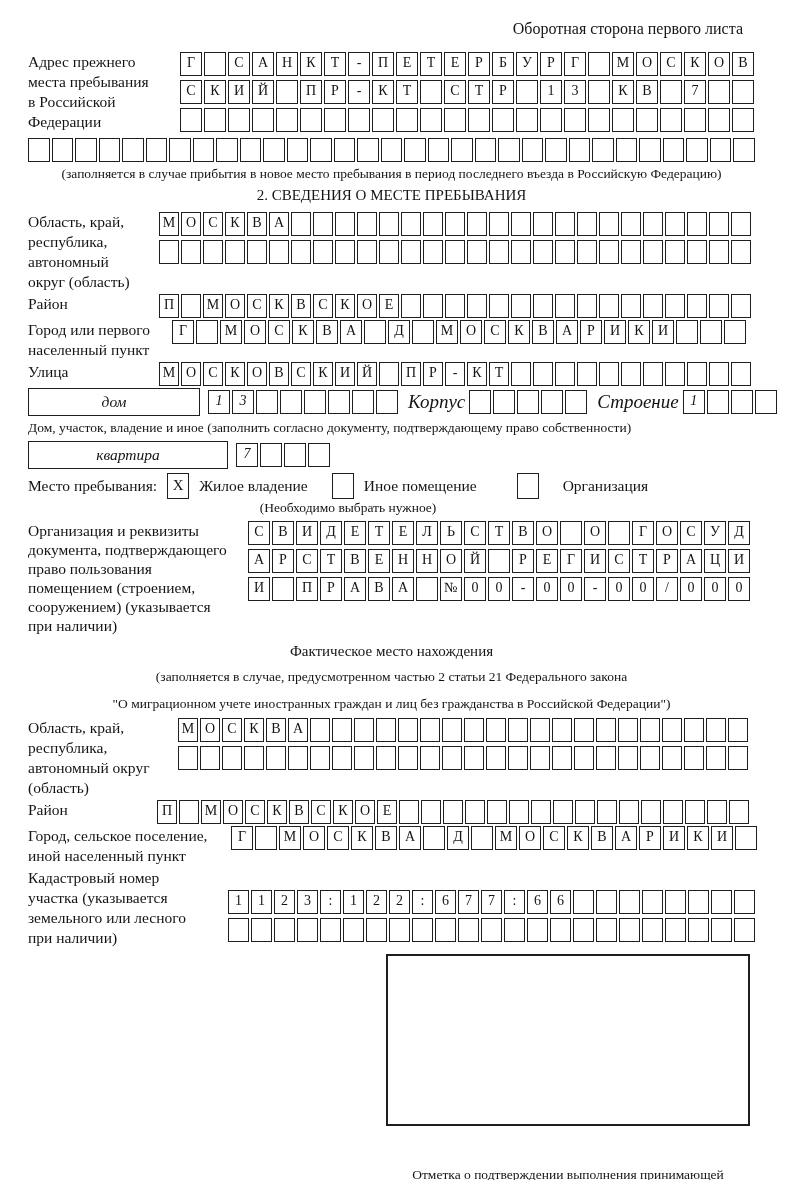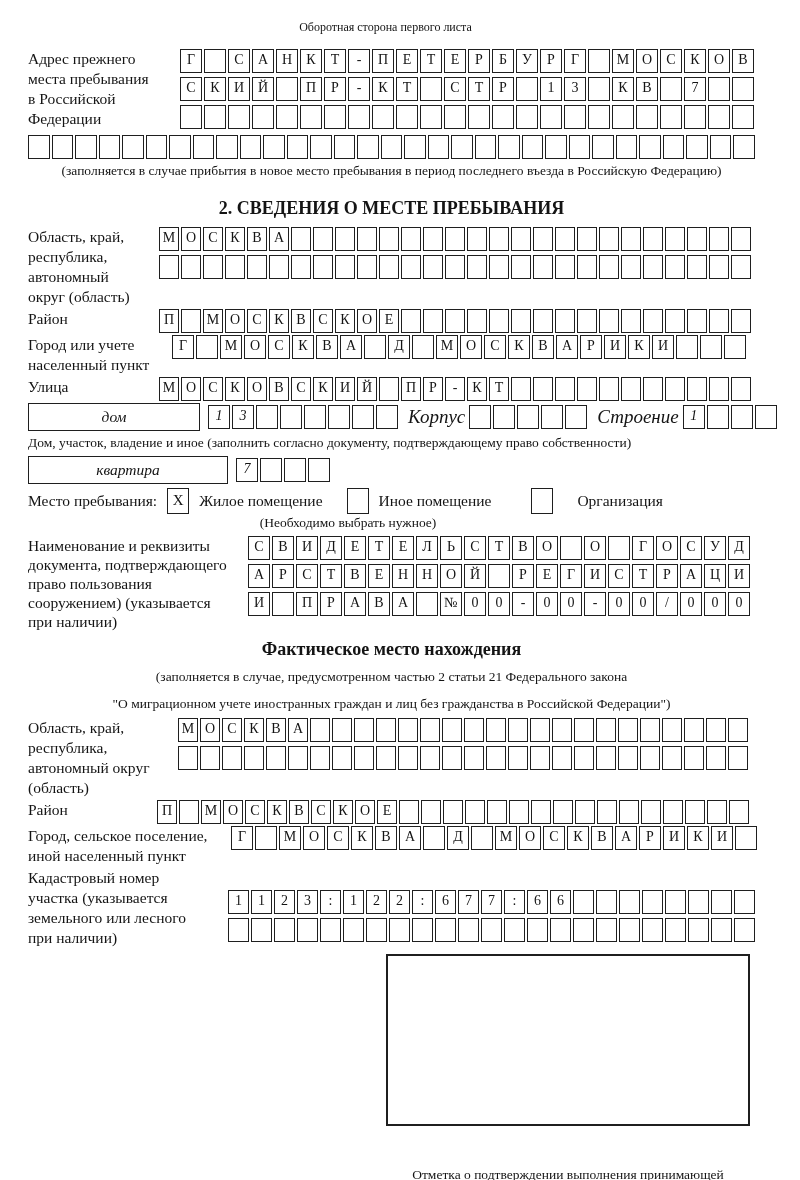--- a/index.html
+++ b/index.html
@@ -1,34 +1,34 @@
 <!DOCTYPE html>
 <html lang="ru"><head>
 <meta charset="utf-8">
 <style>
   html,body{margin:0;padding:0;background:#fff;}
   body{width:800px;height:1180px;overflow:hidden;color:#141414;
        font-family:"Liberation Serif","DejaVu Serif",serif;}
   .page{box-sizing:border-box;width:800px;padding:16px 45px 0 28px;}
-  .hdr-note{text-align:center;font-size:12px;margin:4px 12px 14px 0;}
+  .hdr-note{text-align:right;font-size:16px;margin:4px 12px 14px 0;}
   .field{display:flex;align-items:flex-start;margin-bottom:2px;}
   .flabel{font-size:15.5px;line-height:20px;flex-shrink:0;}
   .flabel span{display:block;}
   .rows .cells{margin-bottom:4px;}
   .rows.offset{margin-top:22px;}
   .cells{display:flex;}
   .cell{box-sizing:border-box;height:24px;border:1.5px solid #1f1f1f;margin-right:2px;
         font-size:14px;line-height:20px;text-align:center;flex-shrink:0;}
   .p24 .cell{width:22px;}
   .p235 .cell{width:21.5px;}
   .p23 .cell{width:21px;}
   .p22 .cell{width:20px;}
   .note{font-size:13.5px;line-height:16px;margin:1px 0 5px;}
   .center{text-align:center;}
-  .sec-title{font-weight:bold;text-align:center;font-size:18px;margin:19px 0 8px;}
+  .sec-title{font-weight:normal;text-align:center;font-size:15px;margin:5px 0 8px;}
   .hrow{display:flex;align-items:center;margin:2px 0 4px;font-style:italic;}
   .wbox{box-sizing:border-box;border:1.5px solid #1f1f1f;height:28px;display:flex;
         align-items:center;justify-content:center;font-size:15.5px;flex-shrink:0;}
   .inline-label{font-size:19px;margin:0 4px 0 8px;white-space:nowrap;}
   .gap8{width:8px;flex-shrink:0;}
   .stayrow{display:flex;align-items:center;font-size:15.5px;}
   .chk{box-sizing:border-box;width:22px;height:26px;border:1.5px solid #1f1f1f;
        margin:0 10px;text-align:center;line-height:22px;font-size:15px;flex-shrink:0;}
   .staynote{width:640px;text-align:center;}
   .subnote{font-size:13.5px;line-height:17px;text-align:center;margin-bottom:10px;}
@@ -268,21 +268,21 @@
         <div class="cell"></div>
         <div class="cell"></div>
         <div class="cell"></div>
         <div class="cell"></div>
         <div class="cell"></div>
       </div>
   </div>
 
   <div class="field">
     <div class="flabel" style="width:144px">
-      <span>Город или учете</span>
+      <span>Город или первого</span>
       <span>населенный пункт</span>
     </div>
     <div class="cells p24">
         <div class="cell">Г</div>
         <div class="cell"></div>
         <div class="cell">М</div>
         <div class="cell">О</div>
         <div class="cell">С</div>
         <div class="cell">К</div>
         <div class="cell">В</div>
@@ -379,33 +379,34 @@
         <div class="cell">7</div>
         <div class="cell"></div>
         <div class="cell"></div>
         <div class="cell"></div>
       </div>
   </div>
 
   <div class="stayrow">
     <span>Место пребывания:</span>
     <span class="chk">X</span>
-    <span>Жилое помещение</span>
+    <span>Жилое владение</span>
     <span class="chk" style="margin-left:24px"></span>
     <span>Иное помещение</span>
     <span class="chk" style="margin-left:40px"></span>
     <span style="margin-left:14px">Организация</span>
   </div>
   <div class="note staynote">(Необходимо выбрать нужное)</div>
 
   <div class="field">
     <div class="flabel" style="width:220px;line-height:19px">
-      <span>Наименование и реквизиты</span>
+      <span>Организация и реквизиты</span>
       <span>документа, подтверждающего</span>
       <span>право пользования</span>
+      <span>помещением (строением,</span>
       <span>сооружением) (указывается</span>
       <span>при наличии)</span>
     </div>
     <div class="rows">
       <div class="cells p24">
           <div class="cell">С</div>
           <div class="cell">В</div>
           <div class="cell">И</div>
           <div class="cell">Д</div>
           <div class="cell">Е</div>

